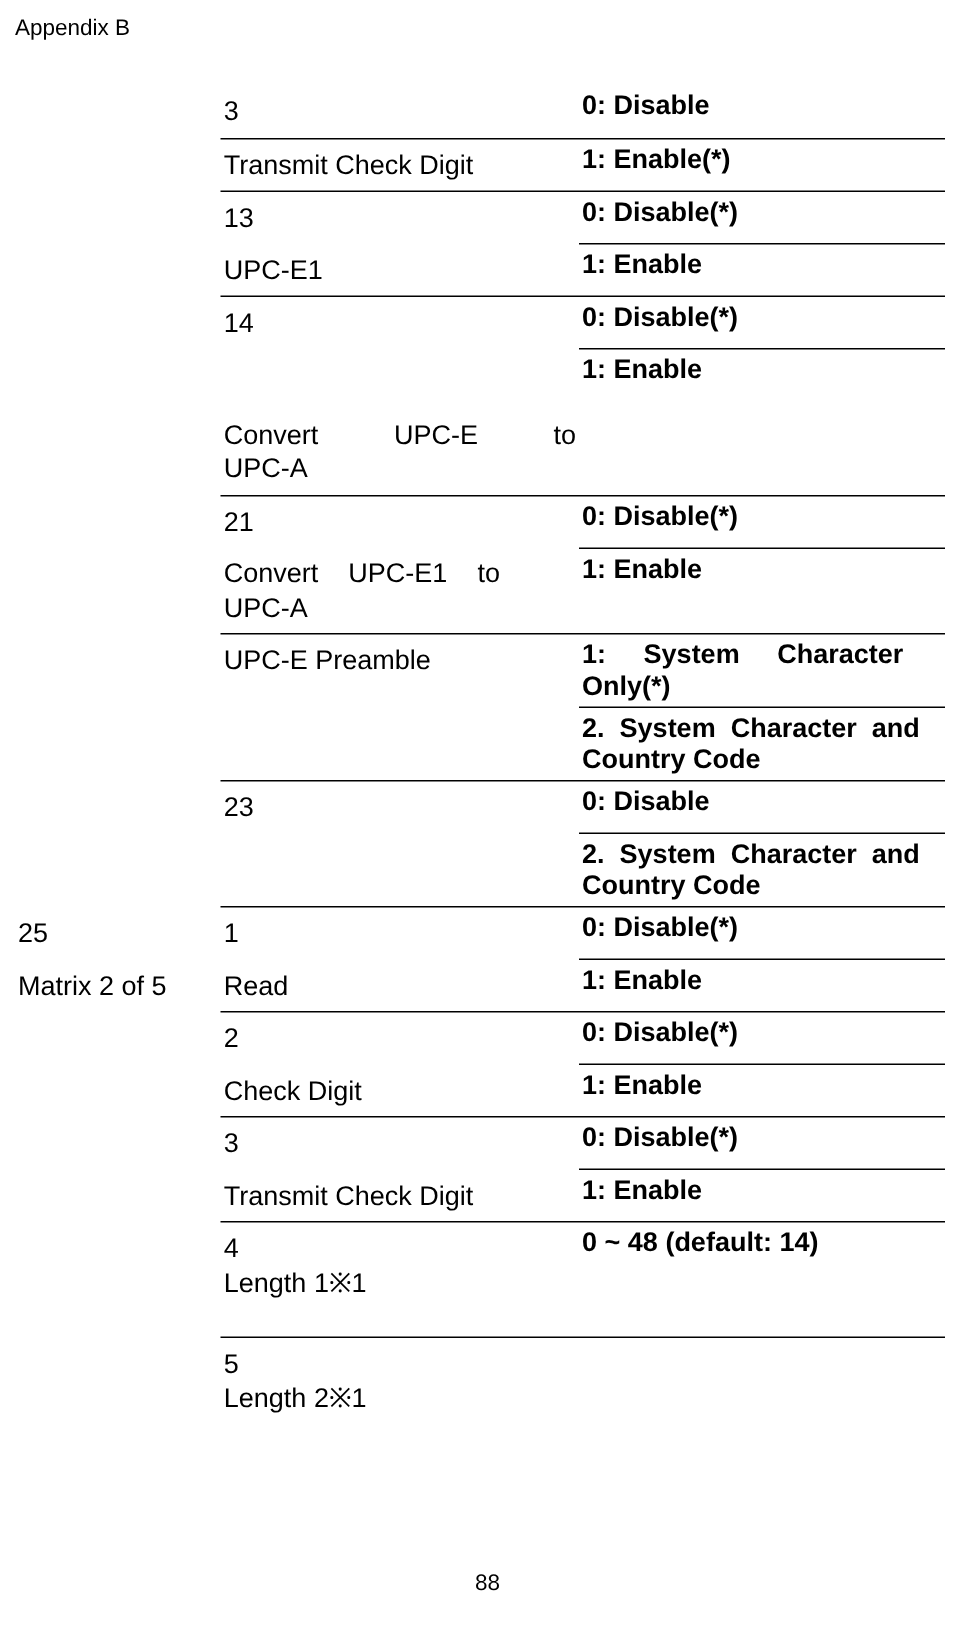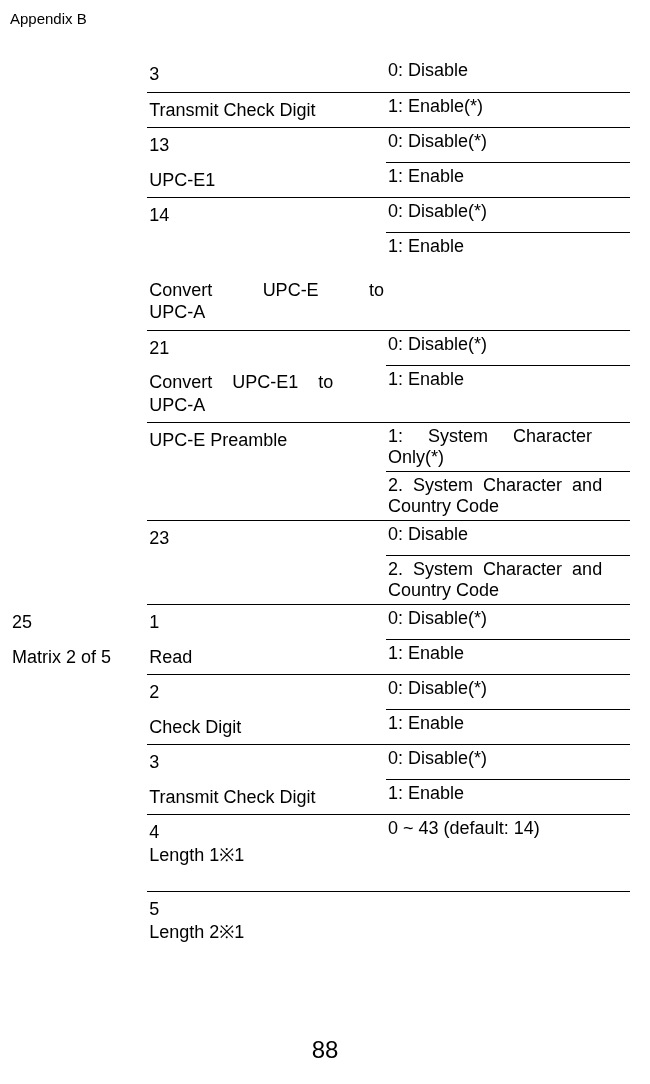--- a/index.html
+++ b/index.html
@@ -23,30 +23,30 @@
       border-collapse: collapse;
     }
     .tr { display: table-row; }
     .td {
       display: table-cell;
       vertical-align: top;
       padding: 3px 2px;
     }
     .col1 { width: 135px; }
     .col2 { width: 235px; }
-    .col3 { width: 240px; }
+    .col3 { width: 240px; font-weight: bold; }
     .bb { border-bottom: 1px solid #000; }
     .just { text-align: justify; text-justify: inter-word; }
     .footer {
       position: absolute;
       bottom: 20px;
       left: 0;
       right: 0;
       text-align: center;
-      font-size: 24px;
+      font-size: 15px;
     }
     .col2-inner { padding: 3px 0; line-height: 1.25; }
   </style>
 </head>
 <body>
 
 <div class="header">Appendix B</div>
 
 <div class="table">
 
@@ -184,21 +184,21 @@
         <div class="col2-inner">Transmit Check Digit</div>
       </div>
     <div class="td col3 bb">1: Enable</div>
   </div>
 
   <div class="tr">
     <div class="td col1"></div>
     <div class="td col2 bb" style="padding-bottom:22px;">
         <div class="col2-inner"><span>4</span><br><span>Length 1※1</span></div>
       </div>
-    <div class="td col3 bb" style="padding-bottom:22px;"><span>0 ~ 43 (default: 14)</span></div>
+    <div class="td col3 bb" style="padding-bottom:22px;"><span>0 ~ 48 (default: 14)</span></div>
   </div>
 
   <div class="tr">
     <div class="td col1"></div>
     <div class="td col2" style="padding-bottom:22px;">
         <div class="col2-inner"><span>5</span><br><span>Length 2※1</span></div>
     <div class="td col3" style="padding-bottom:22px;"></div>
   </div>
 </div>
 

